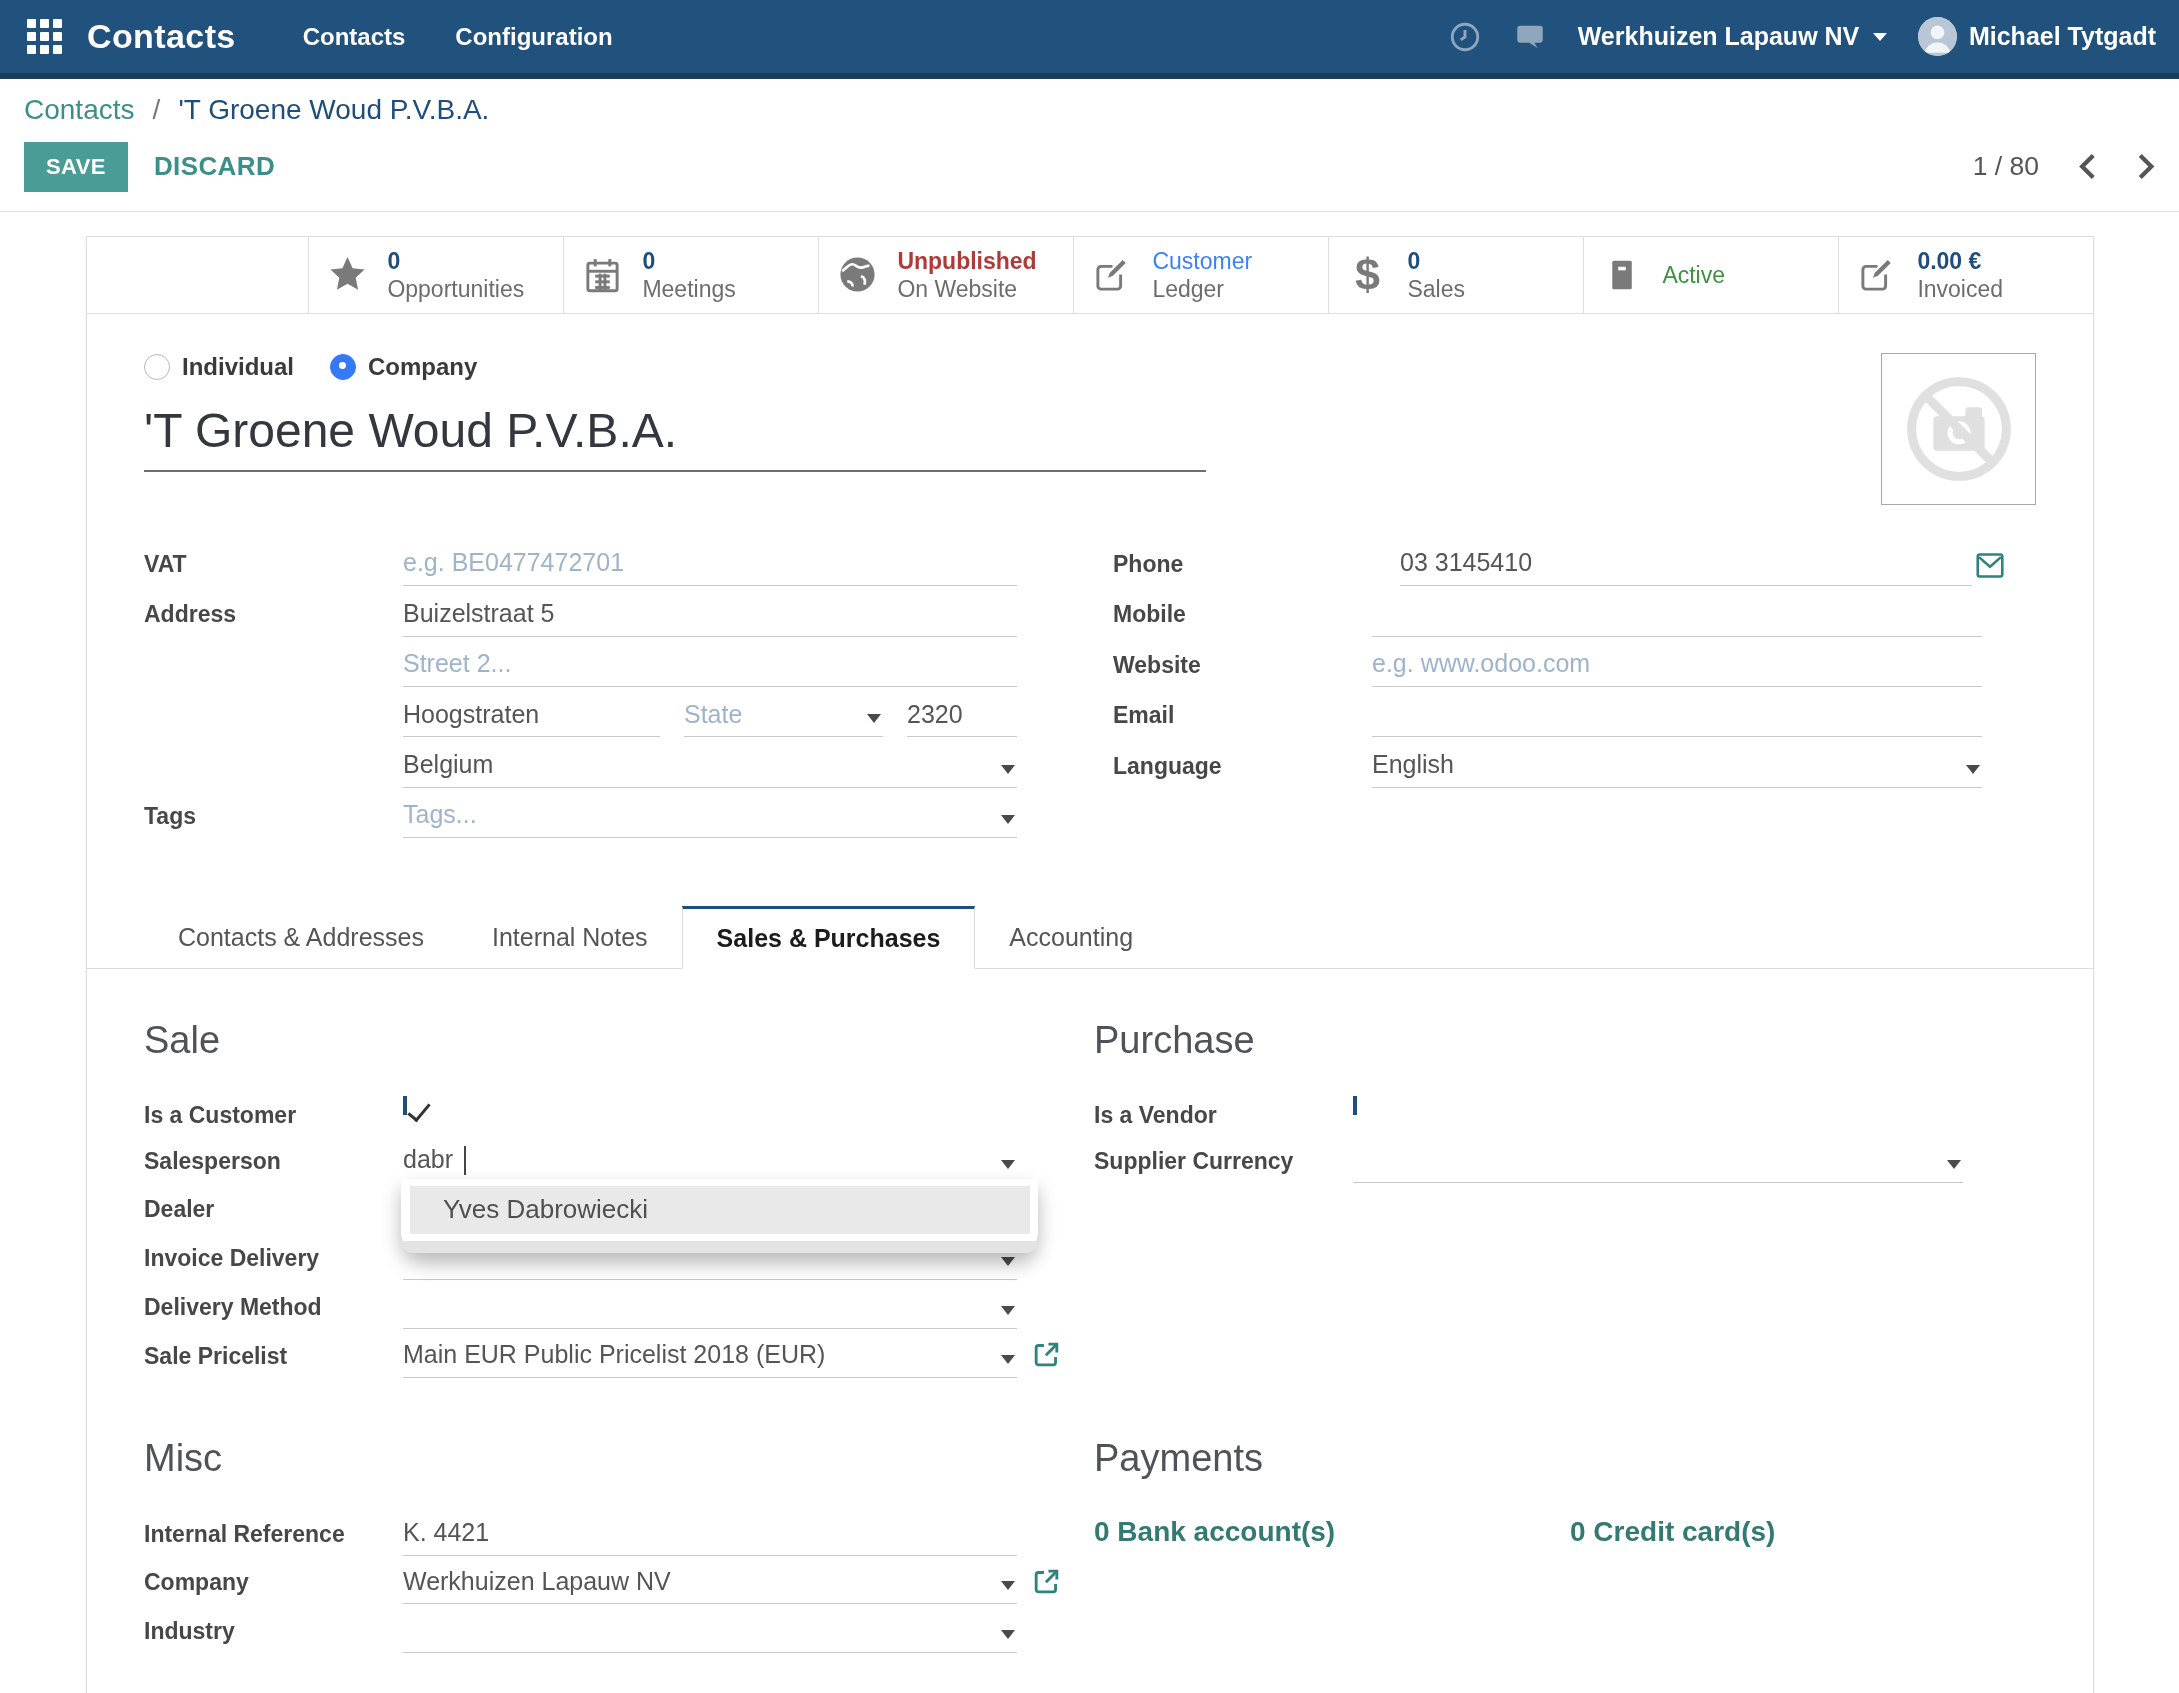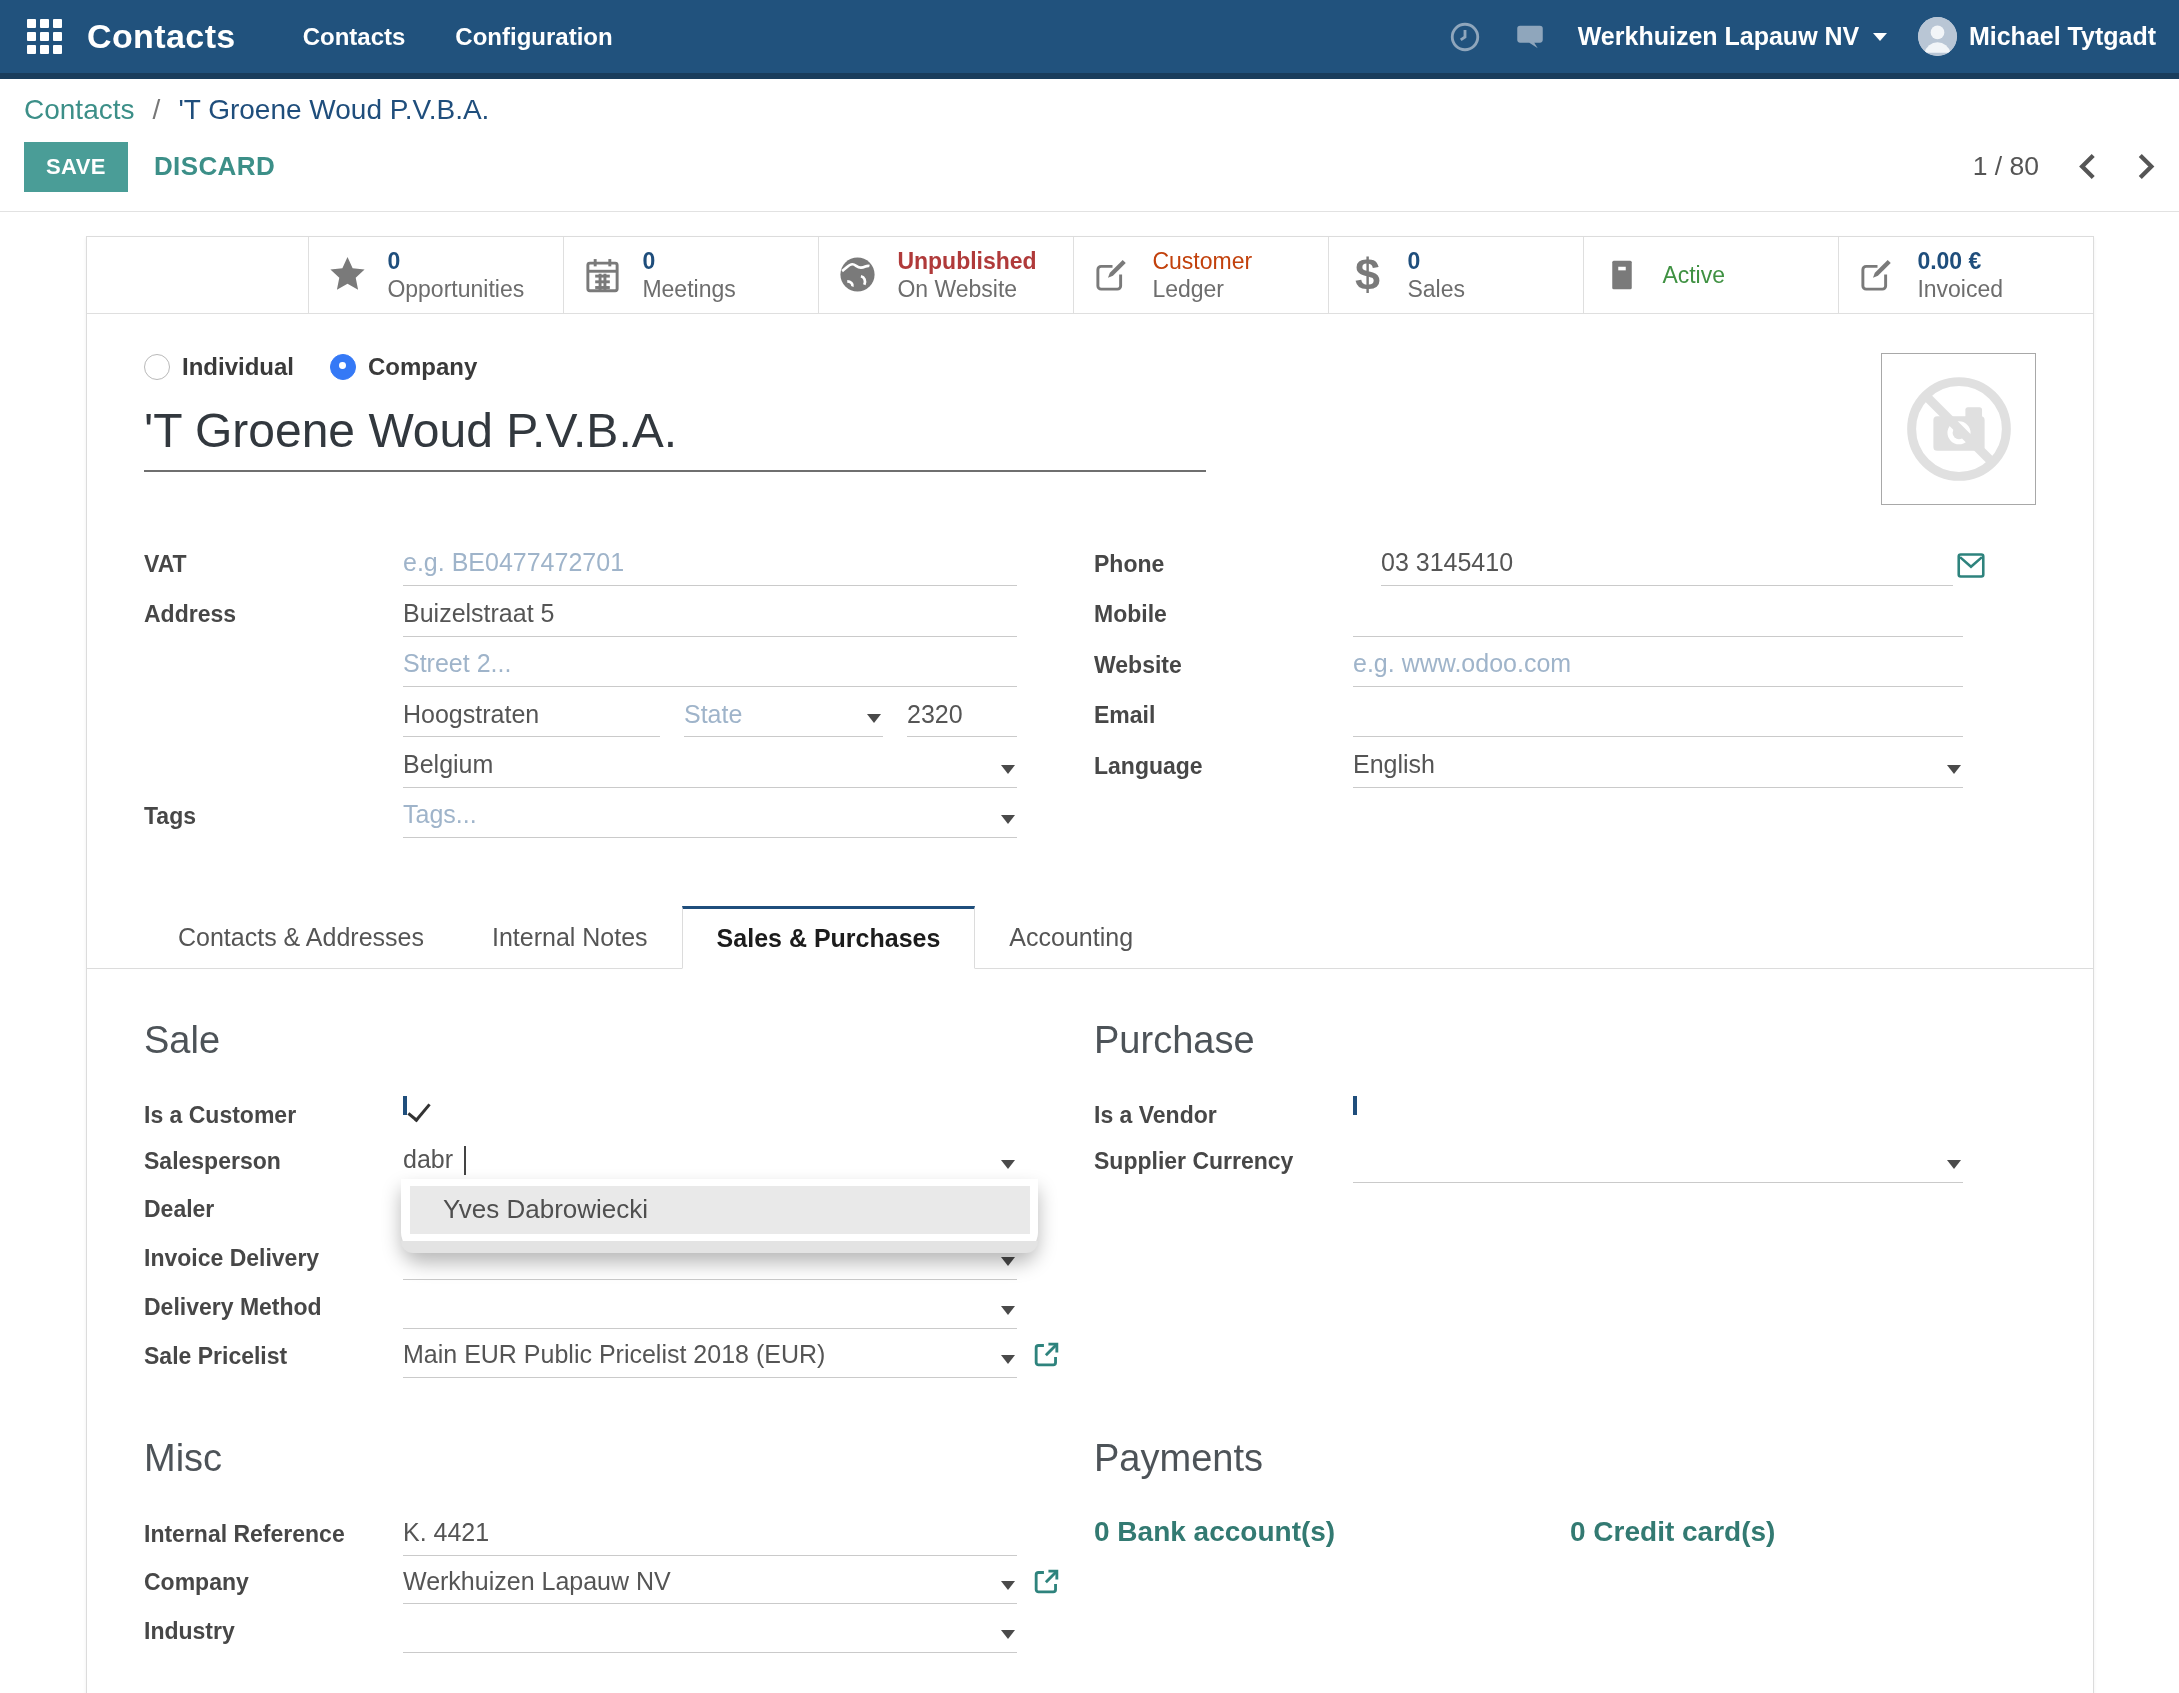--- a/index.html
+++ b/index.html
@@ -39,40 +39,40 @@
   
   .sheet{ width:2008px; margin:24px auto 0; background:#fff; border:0.9px solid #dcdcdc;
     box-shadow:0 1.7px 3.4px rgba(0,0,0,.07); min-height:1419px; position:relative; padding-bottom:124px;}
 
   .statbar{ display:flex; justify-content:flex-end; border-bottom:0.9px solid #dfdfdf; height:77px;}
   .stat-btn{ width:255px; border-left:0.9px solid #dfdfdf; display:flex; align-items:center;
     gap:17px; padding:0 15.4px; cursor:pointer; background:#fff;}
   .stat-ico{ width:46px; display:flex; justify-content:center; align-items:center;}
   .stat-txt{ display:flex; flex-direction:column; line-height:1.22; font-size:23px;}
   .stat-val{ color:#1f4e7c; font-weight:700;}
-  .stat-val.plain{ color:#c2410c; font-weight:400;}
+  .stat-val.plain{ color:#3b82f6; font-weight:400;}
   .stat-val.danger{ color:#b03a3a;}
   .stat-val.success{ color:#3f9142; font-weight:400;}
   .stat-lbl{ color:#6d6d6d;}
   .dollar{ font-size:45px; font-weight:700; color:#7a7a7a;}
 
   
   .form-top{ padding:0 57px;}
   .radio-row{ margin-top:39px; display:flex; align-items:center; gap:12px; font-size:24px; font-weight:700; color:#3a3a3a;}
   .radio{ width:26px; height:26px; border-radius:50%; border:1.7px solid #b9b9b9; background:#fff; cursor:pointer; position:relative;}
   .radio.sel{ background:#3579f6; border-color:#3579f6;}
   .radio.sel::after{ content:""; position:absolute; left:7.7px; top:7.7px; width:6.8px; height:6.8px; border-radius:50%; background:#fff;}
   .radio-lbl{ margin-right:24px; cursor:pointer;}
   .title-input{ display:block; margin-top:22px; width:1062px; font-size:48px; color:#32383e;
     border:none; border-bottom:2.6px solid #6f6f6f; outline:none; padding:0 0 12px; font-family:inherit; background:none;}
   .img-box{ position:absolute; top:116px; right:57px; width:155px; height:152px;
     border:1.7px solid #a8a8a8; display:flex; align-items:center; justify-content:center; cursor:pointer; background:#fff;}
 
   
-  .fields{ margin-top:75px; padding:0 57px; display:flex;}
+  .fields{ margin-top:75px; padding:0 57px; display:flex;gap:19px;}
   .fcol{ width:873px;}
   .fcol.right{ width:869px; margin-left:77px;}
   .frow{ display:flex; margin-bottom:11px; min-height:36px;}
   .flabel{ width:259px; flex:none; font-size:23px; font-weight:700; color:#474747; padding-top:4.3px;}
   .ffield{ flex:1; position:relative;}
   .uline{ border-bottom:0.9px solid #cacaca;}
   input.oin{ width:100%; border:none; outline:none; background:none; font-size:25px;
     color:#555; padding:1.7px 0 7.7px; font-family:inherit;}
   input::placeholder{ color:#9fb4ca; opacity:1;}
   .dd{ position:absolute; right:1.7px; bottom:13px; width:0; height:0;

